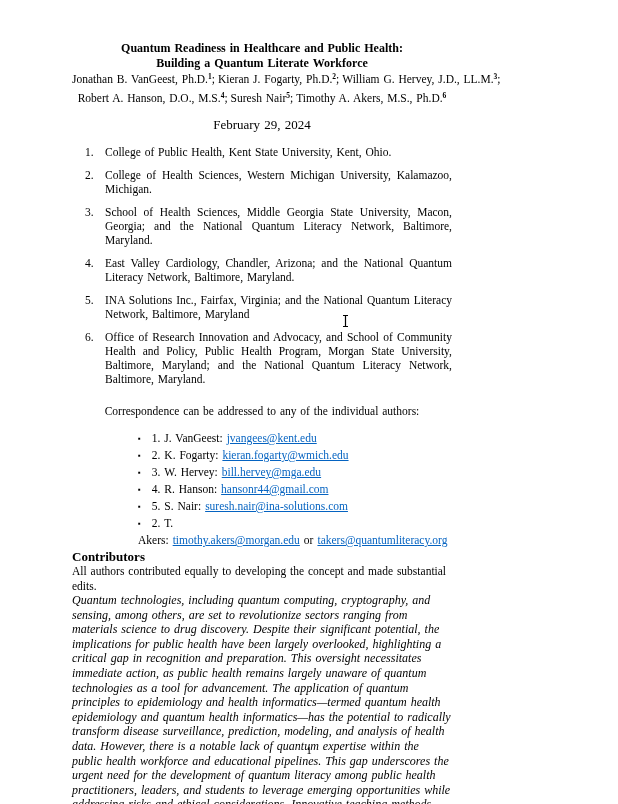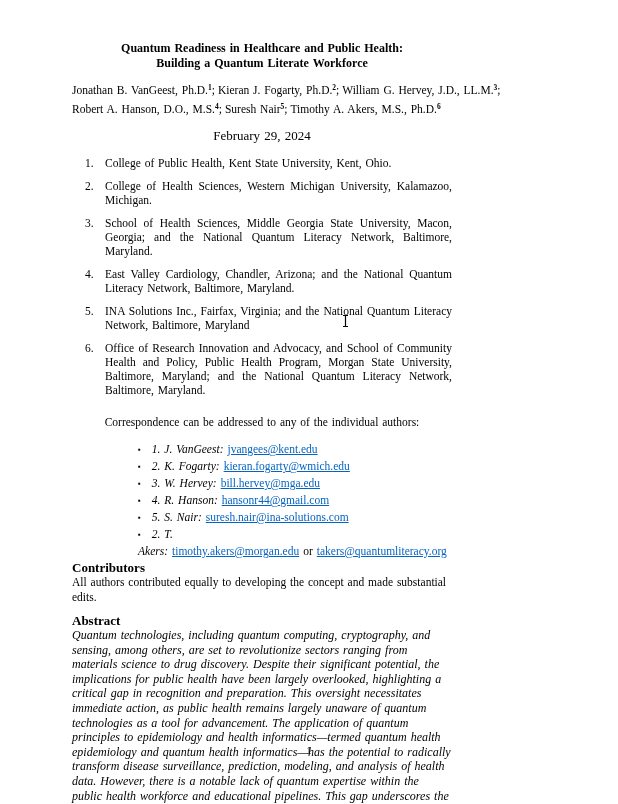--- a/index.html
+++ b/index.html
@@ -22,22 +22,21 @@
     word-spacing: 1px;
   }
   .title-block {
     text-align: center;
     font-weight: bold;
     font-size: 12px;
     line-height: 15px;
   }
   .title-line { white-space: nowrap; }
   .authors-block {
-    margin-top: 11px;
-    text-align: left;
+    text-align: center;
     font-size: 11.5px;
     line-height: 16.5px;
   }
   .author-line { white-space: nowrap; }
   .author-sup {
     font-weight: bold;
     font-size: 7.5px;
     position: relative;
     top: -4px;
   }
@@ -73,21 +72,21 @@
     padding: 0;
     font-size: 11.5px;
     line-height: 16px;
   }
   .bullet {
     display: inline-block;
     font-size: 8px;
     vertical-align: 1px;
     margin-right: 11px;
   }
-  .email-prefix { margin-right: 4px; font-style: italic; }
+  .email-prefix { margin-right: 4px; }
   .email-sep { margin: 0 4px; }
   a.email-link {
     color: #0563C1;
     text-decoration: underline;
     cursor: pointer;
   }
   .section-heading {
     font-weight: bold;
     font-size: 13px;
     line-height: 14px;
@@ -154,21 +153,20 @@
       <li><span class="bullet">▪</span><span class="email-prefix">2. K. Fogarty:</span><a href="#" class="email-link">kieran.fogarty@wmich.edu</a></li>
       <li><span class="bullet">▪</span><span class="email-prefix">3. W. Hervey:</span><a href="#" class="email-link">bill.hervey@mga.edu</a></li>
       <li><span class="bullet">▪</span><span class="email-prefix">4. R. Hanson:</span><a href="#" class="email-link">hansonr44@gmail.com</a></li>
       <li><span class="bullet">▪</span><span class="email-prefix">5. S. Nair:</span><a href="#" class="email-link">suresh.nair@ina-solutions.com</a></li>
       <li><span class="bullet">▪</span><span class="email-prefix">2. T. Akers:</span><a href="#" class="email-link">timothy.akers@morgan.edu</a><span class="email-sep">or</span><a href="#" class="email-link">takers@quantumliteracy.org</a></li>
     </ul>
 
     <div class="section-heading contributors-heading">Contributors</div>
     <div class="contributors-text">All authors contributed equally to developing the concept and made substantial edits.</div>
 
-    <div class="section-heading abstract-heading">Abstract</div>
     <div class="abstract-text">Quantum technologies, including quantum computing, cryptography, and sensing, among others, are set to revolutionize sectors ranging from materials science to drug discovery. Despite their significant potential, the implications for public health have been largely overlooked, highlighting a critical gap in recognition and preparation. This oversight necessitates immediate action, as public health remains largely unaware of quantum technologies as a tool for advancement. The application of quantum principles to epidemiology and health informatics—termed quantum health epidemiology and quantum health informatics—has the potential to radically transform disease surveillance, prediction, modeling, and analysis of health data. However, there is a notable lack of quantum expertise within the public health workforce and educational pipelines. This gap underscores the urgent need for the development of quantum literacy among public health practitioners, leaders, and students to leverage emerging opportunities while addressing risks and ethical considerations. Innovative teaching methods, such as interactive simulations, games, visual models, and other tailored platforms, offer viable</div>
 
   </div>
 
   <div class="page-number">1</div>
 
   <svg class="text-cursor" width="9" height="14" viewBox="0 0 9 14">
     <path d="M2 1.5 H7 M4.5 1.5 V12.5 M2 12.5 H7" stroke="#000" stroke-width="1.2" fill="none"></path>
   </svg>
 </div>

